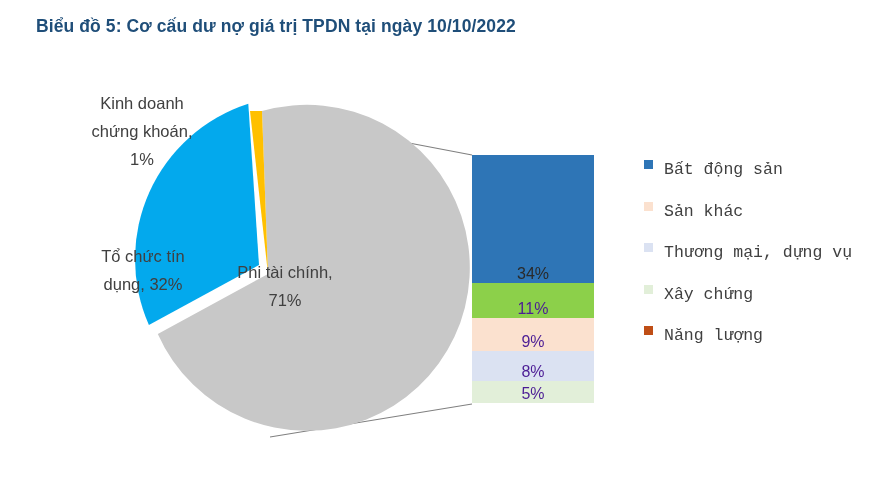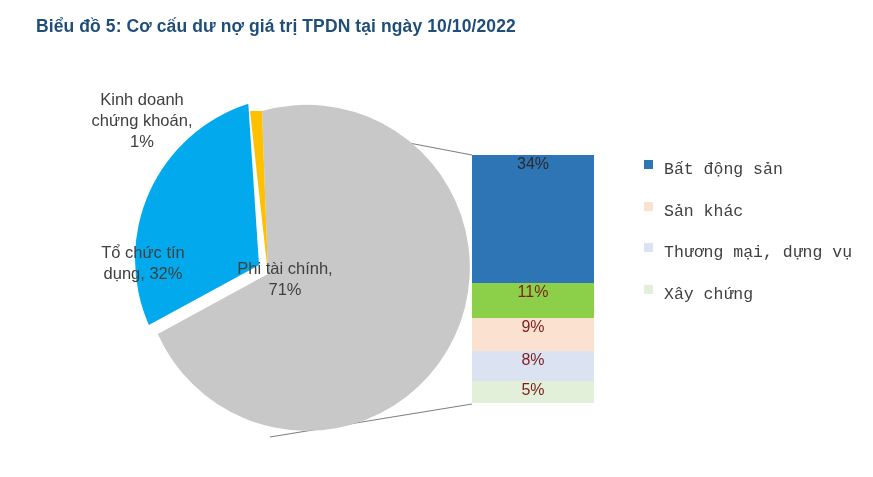--- a/index.html
+++ b/index.html
@@ -36,21 +36,21 @@
   }
   #pie-svg {
     position: absolute;
     left: 0;
     top: 0;
   }
   .pie-label {
     position: absolute;
     color: #404040;
     font-size: 16.5px;
-    line-height: 21px;
+    line-height: 28px;
     text-align: center;
     white-space: pre-line;
   }
   #label-kinh-doanh {
     left: 62px;
     top: 89px;
     width: 160px;
   }
   #label-to-chuc {
     left: 78px;
@@ -66,27 +66,27 @@
     position: absolute;
     left: 472px;
     top: 155px;
     width: 122px;
     height: 249px;
   }
   .bar-seg {
     position: relative;
     width: 100%;
     display: flex;
-    align-items: flex-start;
+    align-items: flex-end;
     justify-content: center;
     box-sizing: border-box;
   }
   .bar-seg-label {
     font-size: 16px;
-    color: #7f1d1d;
+    color: #4c1d95;
   }
   .bar-seg.dark .bar-seg-label {
     color: #2a2a2a;
   }
   #legend {
     position: absolute;
     left: 644px;
     top: 160px;
     width: 225px;
   }
@@ -167,16 +167,20 @@
           <span class="legend-label">Sản khác</span>
         </div>
         <div class="legend-item">
           <span class="legend-swatch" style="background: rgb(219, 226, 242);"></span>
           <span class="legend-label">Thương mại, dựng vụ</span>
         </div>
         <div class="legend-item">
           <span class="legend-swatch" style="background: rgb(226, 239, 217);"></span>
           <span class="legend-label">Xây chứng</span>
         </div>
+        <div class="legend-item">
+          <span class="legend-swatch" style="background: rgb(191, 78, 22);"></span>
+          <span class="legend-label">Năng lượng</span>
+        </div>
       </div>
 
   </div>
 </div>
 
 </body></html>

